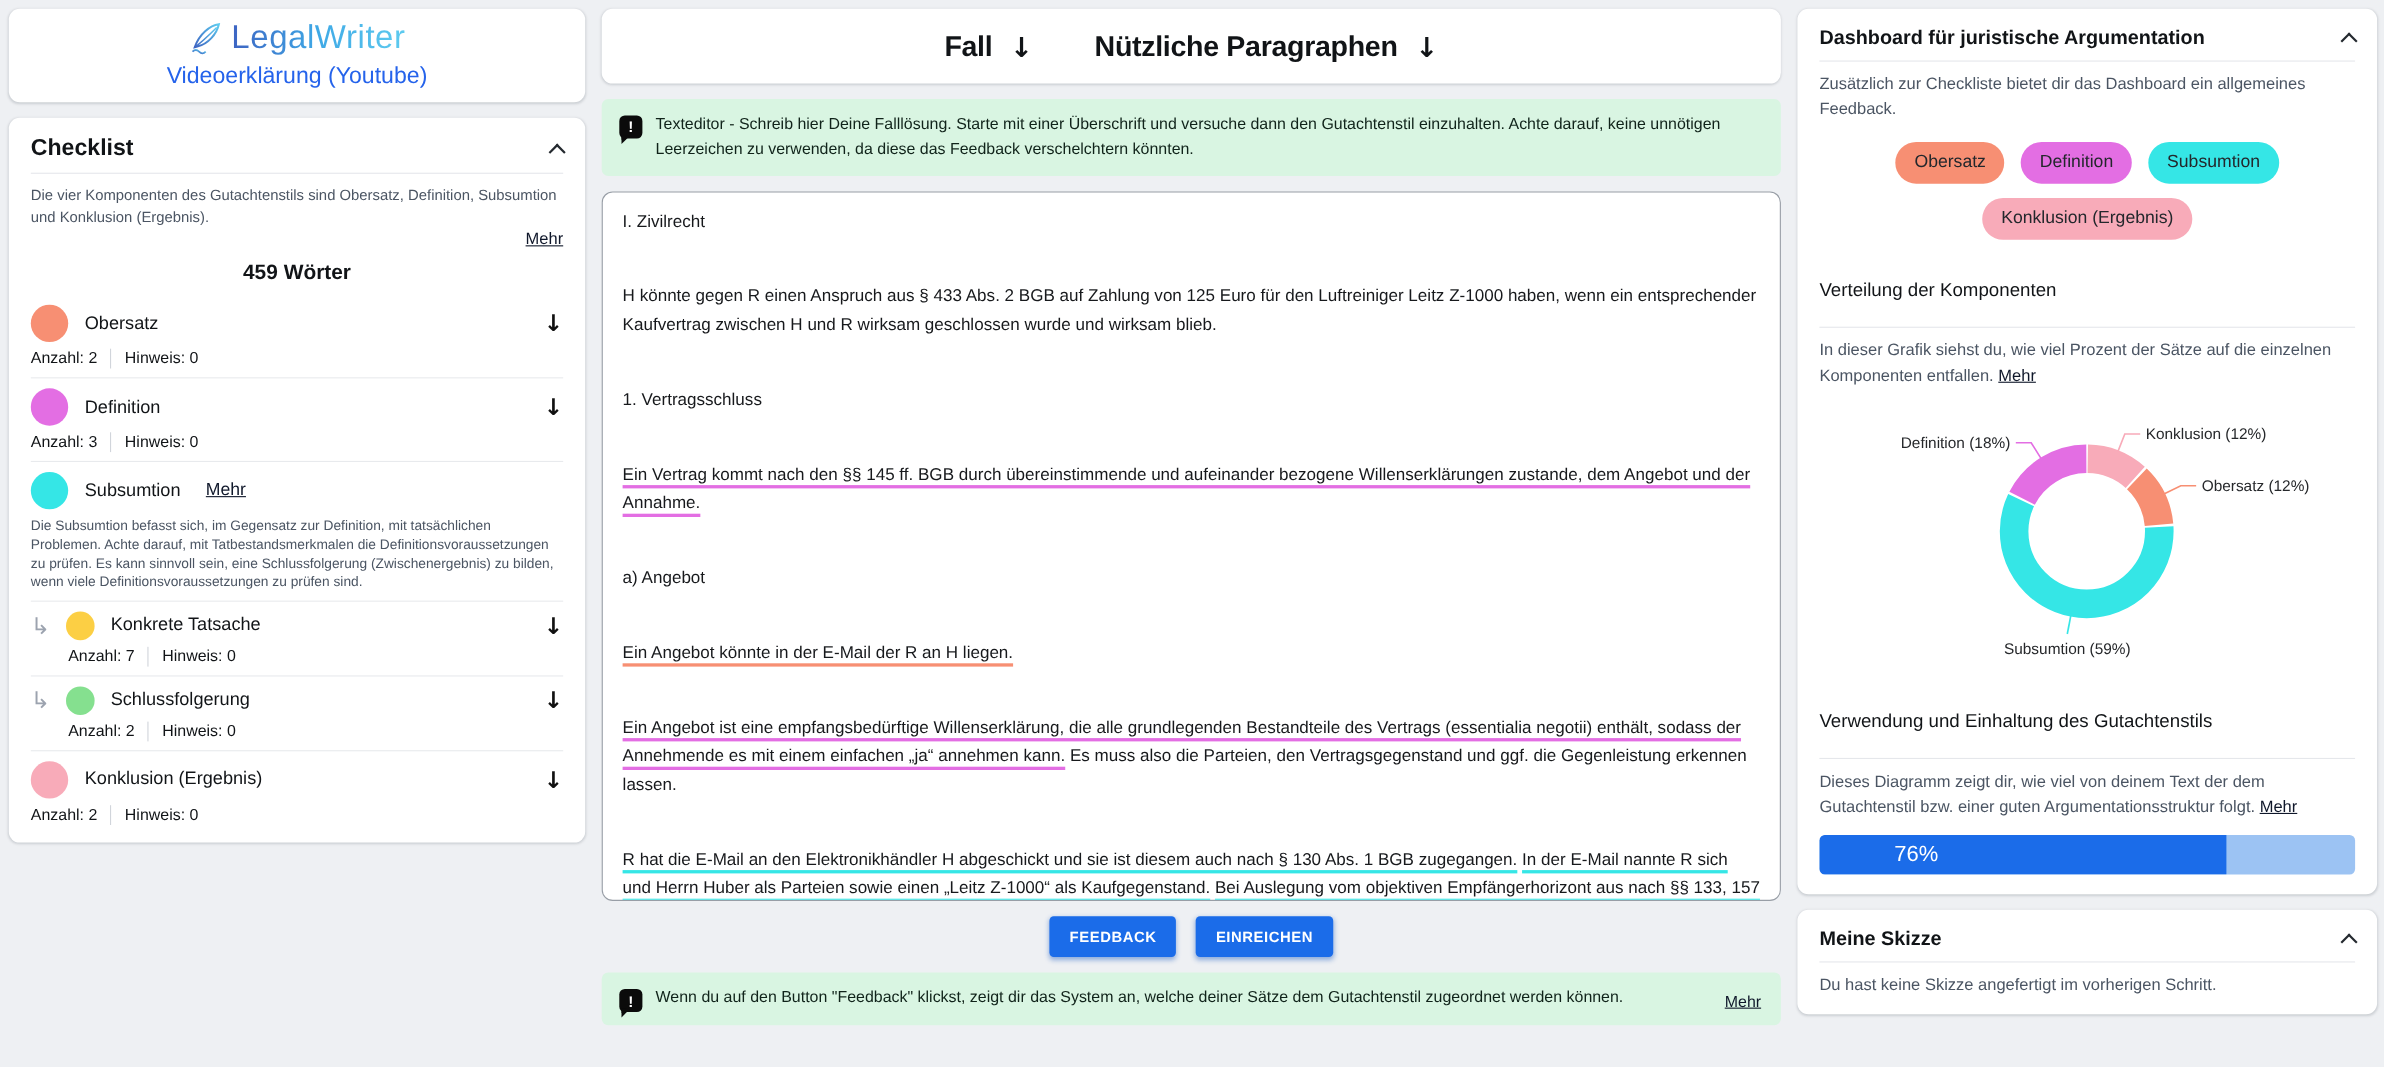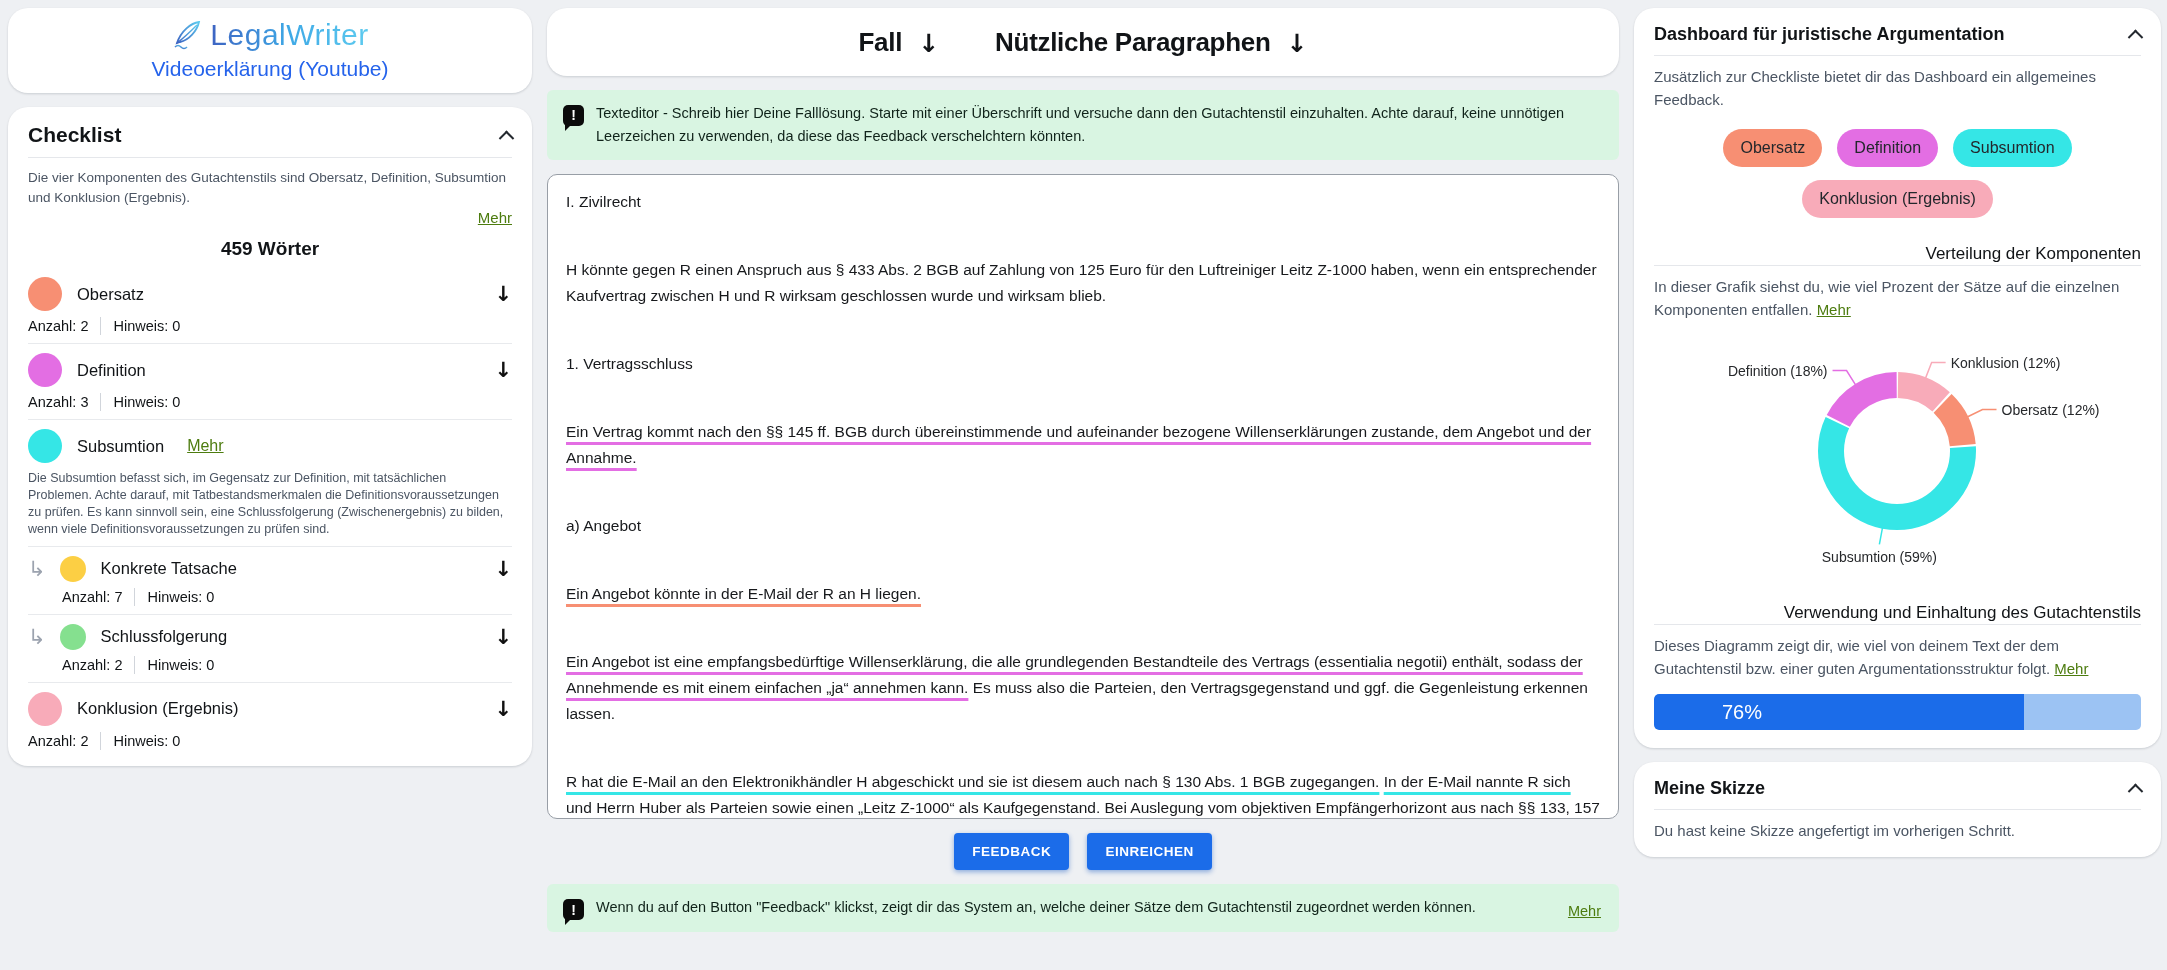--- a/index.html
+++ b/index.html
@@ -7,38 +7,38 @@
   body {
     width:2167px; height:970px;
     background:#eef0f3;
     font-family:"Liberation Sans", sans-serif;
     color:#111417;
     overflow:hidden;
   }
   .layout { display:grid; grid-template-columns:524px 1072px 527px; gap:15px; padding:8px; }
   .col { display:flex; flex-direction:column; gap:14px; min-width:0; }
   .card {
-    background:#fff; border-radius:20px;
+    background:#fff; border-radius:10px;
     box-shadow:0 1px 2px rgba(16,24,40,.08), 0 1px 3px rgba(16,24,40,.08);
   }
   
   .logo-card { padding:10px 0 12px; text-align:center; }
   .logo-row { display:flex; align-items:center; justify-content:center; gap:7px; }
   .logo-text {
     font-size:30px; font-weight:400; letter-spacing:.5px;
     background:linear-gradient(90deg,#3d63c2,#3fa9e6,#5ecbef);
     -webkit-background-clip:text; background-clip:text; color:transparent;
   }
   .video-link { display:inline-block; margin-top:5px; color:#2563eb; font-size:21px; text-decoration:none; cursor:pointer; }
   .panel { padding:16px 20px 8px; }
   .panel-header { display:flex; justify-content:space-between; align-items:center; padding-bottom:10px; border-bottom:1px solid #e5e7eb; }
   .panel-title { font-size:21px; font-weight:700; }
   .chev-up { width:11px; height:11px; border-left:2.5px solid #24292f; border-top:2.5px solid #24292f; transform:rotate(45deg) translate(2px,2px); cursor:pointer; }
   .check-desc { margin-top:10px; font-size:13.5px; line-height:1.45; color:#4b5563; }
-  .mehr-link { color:#4d7c0f; text-decoration:underline; cursor:pointer; }
+  .mehr-link { color:#0f172a; text-decoration:underline; cursor:pointer; }
   .check-more { display:block; text-align:right; font-size:15px; margin-top:2px; }
   .word-count { text-align:center; font-size:19px; font-weight:600; margin:12px 0 8px; }
   .item { padding:9px 0 8px; border-top:1px solid #e8eaed; }
   .item:first-child { border-top:none; }
   .item-head { display:flex; align-items:center; gap:15px; }
   .dot { width:34px; height:34px; border-radius:50%; flex:0 0 auto; }
   .dot.small { width:26px; height:26px; }
   .item-label { font-size:16.5px; }
   .item-more { font-size:16px; margin-left:8px; }
   .item-arrow { margin-left:auto; font-size:21px; font-weight:700; color:#111; font-family:"DejaVu Sans", sans-serif; cursor:pointer; }
@@ -76,21 +76,21 @@
     background:#1b6ce9; color:#fff; border:none; border-radius:4px;
     font-family:"Liberation Sans", sans-serif;
     font-size:13.5px; font-weight:700; letter-spacing:.5px;
     padding:11px 18px; cursor:pointer;
     box-shadow:0 2px 5px rgba(21,87,194,.45);
   }
   
   .dash-intro { margin-top:10px; font-size:15px; line-height:1.5; color:#4b5563; }
   .badges { display:flex; flex-wrap:wrap; justify-content:center; gap:13px 15px; margin:18px 18px 4px; }
   .badge { border-radius:22px; padding:10px 17px; font-size:16px; color:#23272c; }
-  .section-title { font-size:17px; margin-top:26px; padding-bottom:1px; border-bottom:1px solid #e5e7eb;text-align:right; }
+  .section-title { font-size:17px; margin-top:36px; padding-bottom:23px; border-bottom:1px solid #e5e7eb; }
   .section-desc { margin-top:10px; font-size:15px; line-height:1.5; color:#4b5563; }
   .chart-wrap { margin-top:4px; }
   .donut-label { font-size:14px; fill:#26282b; font-family:"Liberation Sans", sans-serif; }
   .progress { height:36px; margin:14px 0 10px; border-radius:5px; background:#9cc3f3; overflow:hidden; }
   .progress-fill { height:100%; background:#1b6ce9; display:flex; align-items:center; border-radius:5px 0 0 5px; }
   .progress-label { color:#fff; font-size:20px; padding-left:68px; }
   .skizze-text { margin-top:12px; font-size:15px; color:#4b5563; padding-bottom:10px; }
 </style>
 </head>
 <body>

